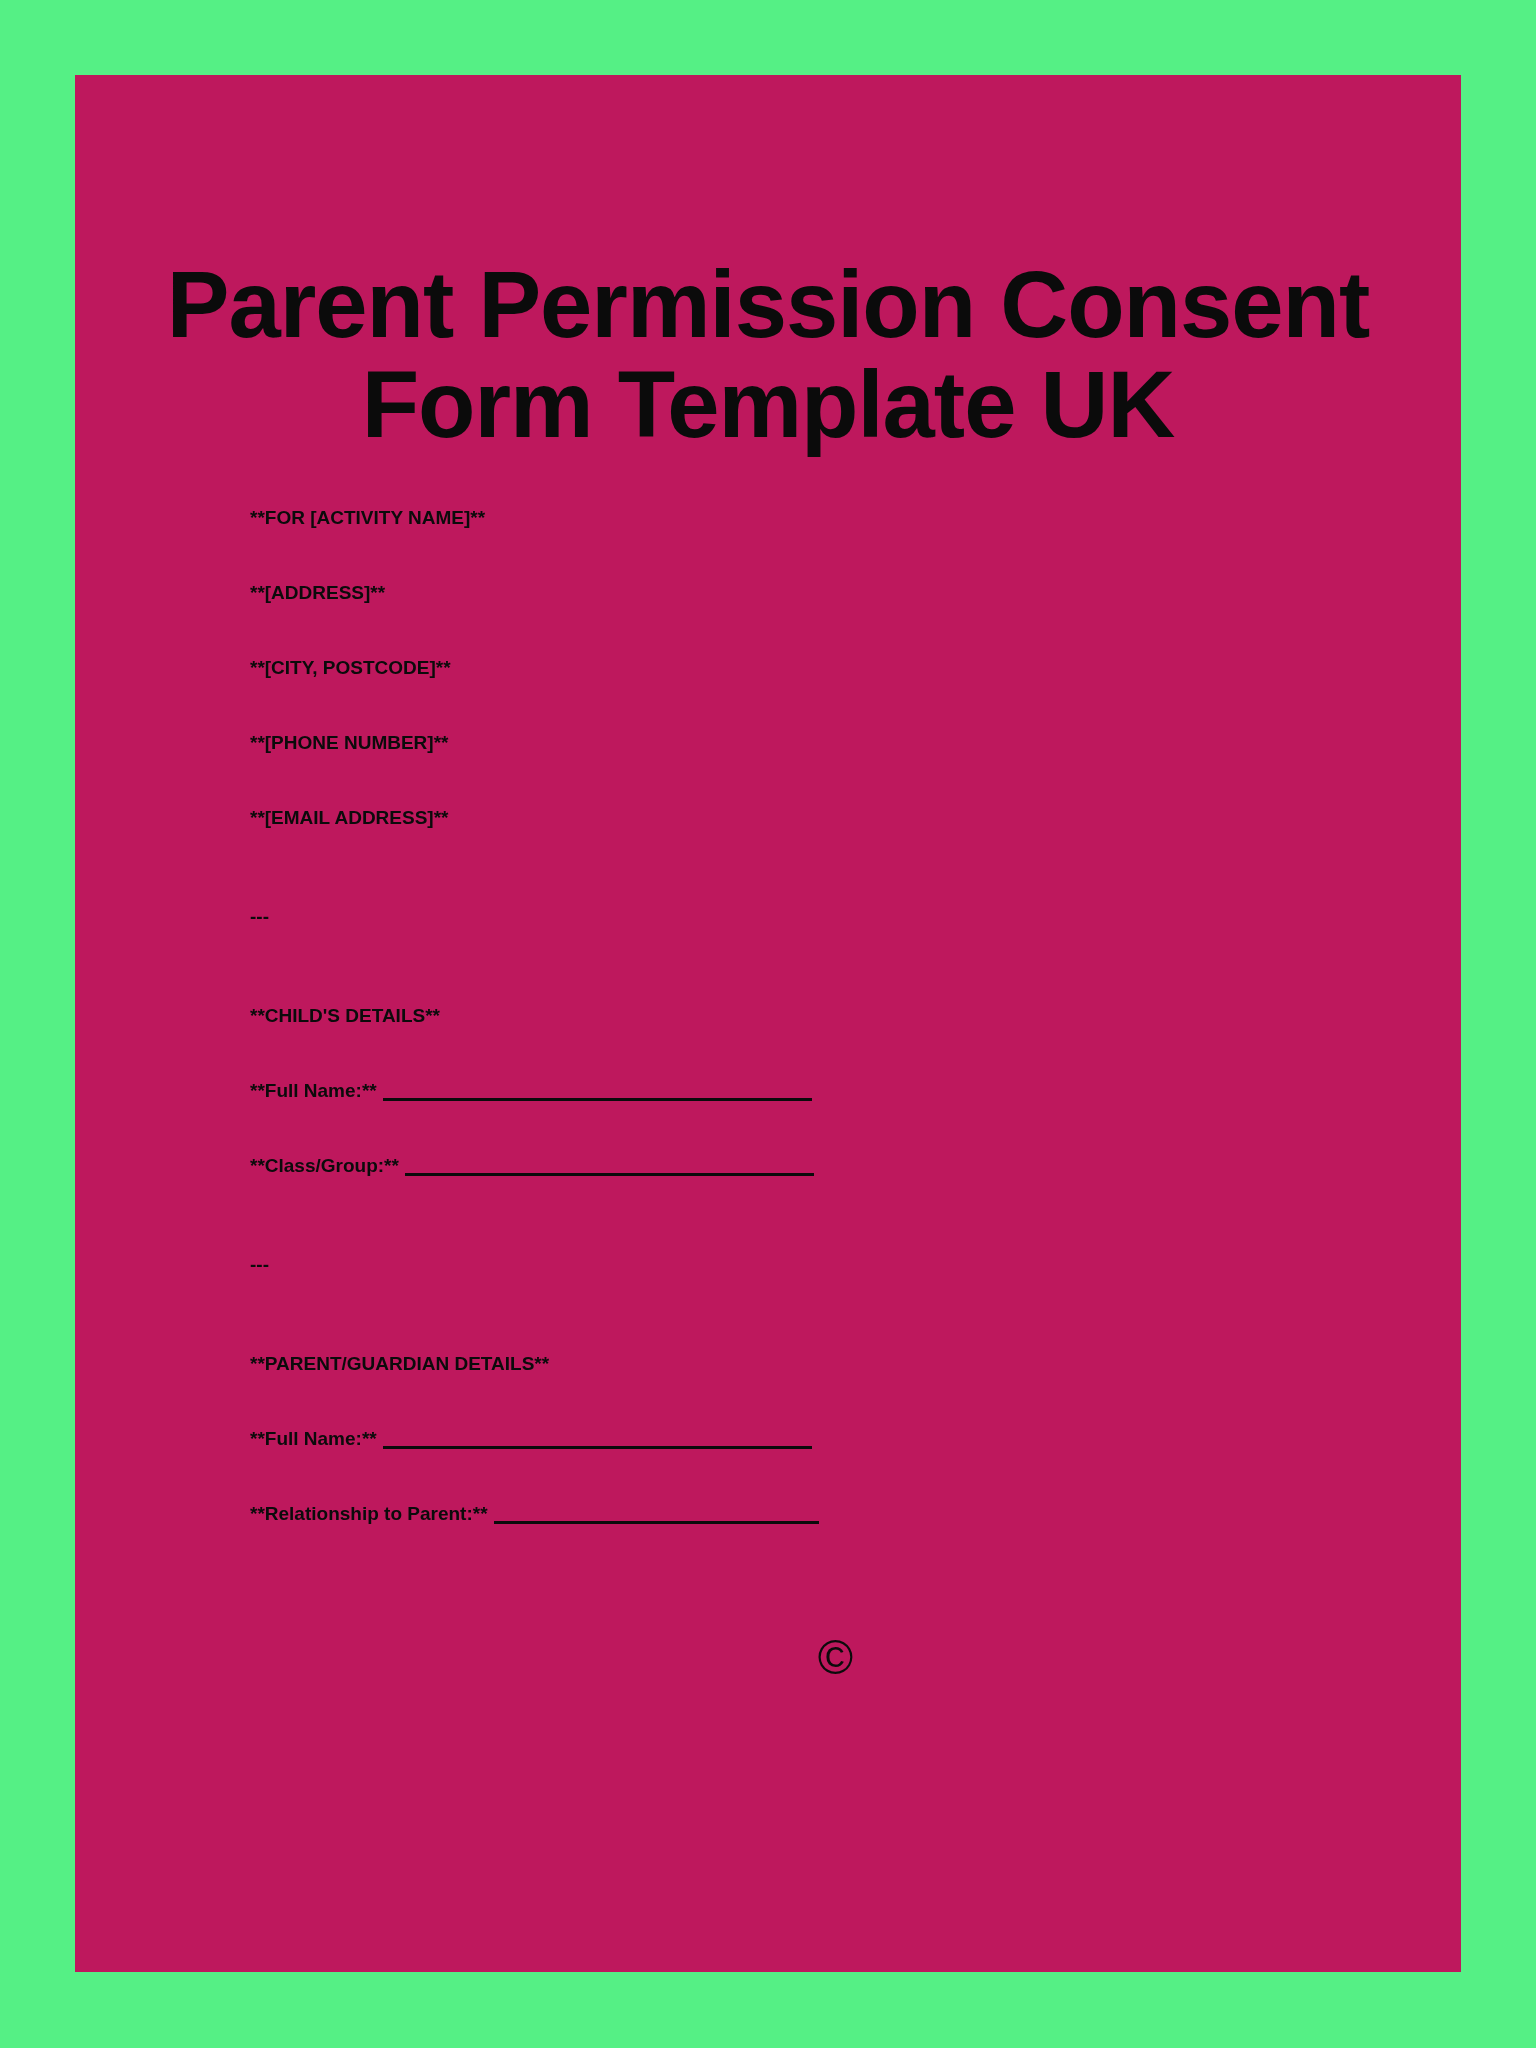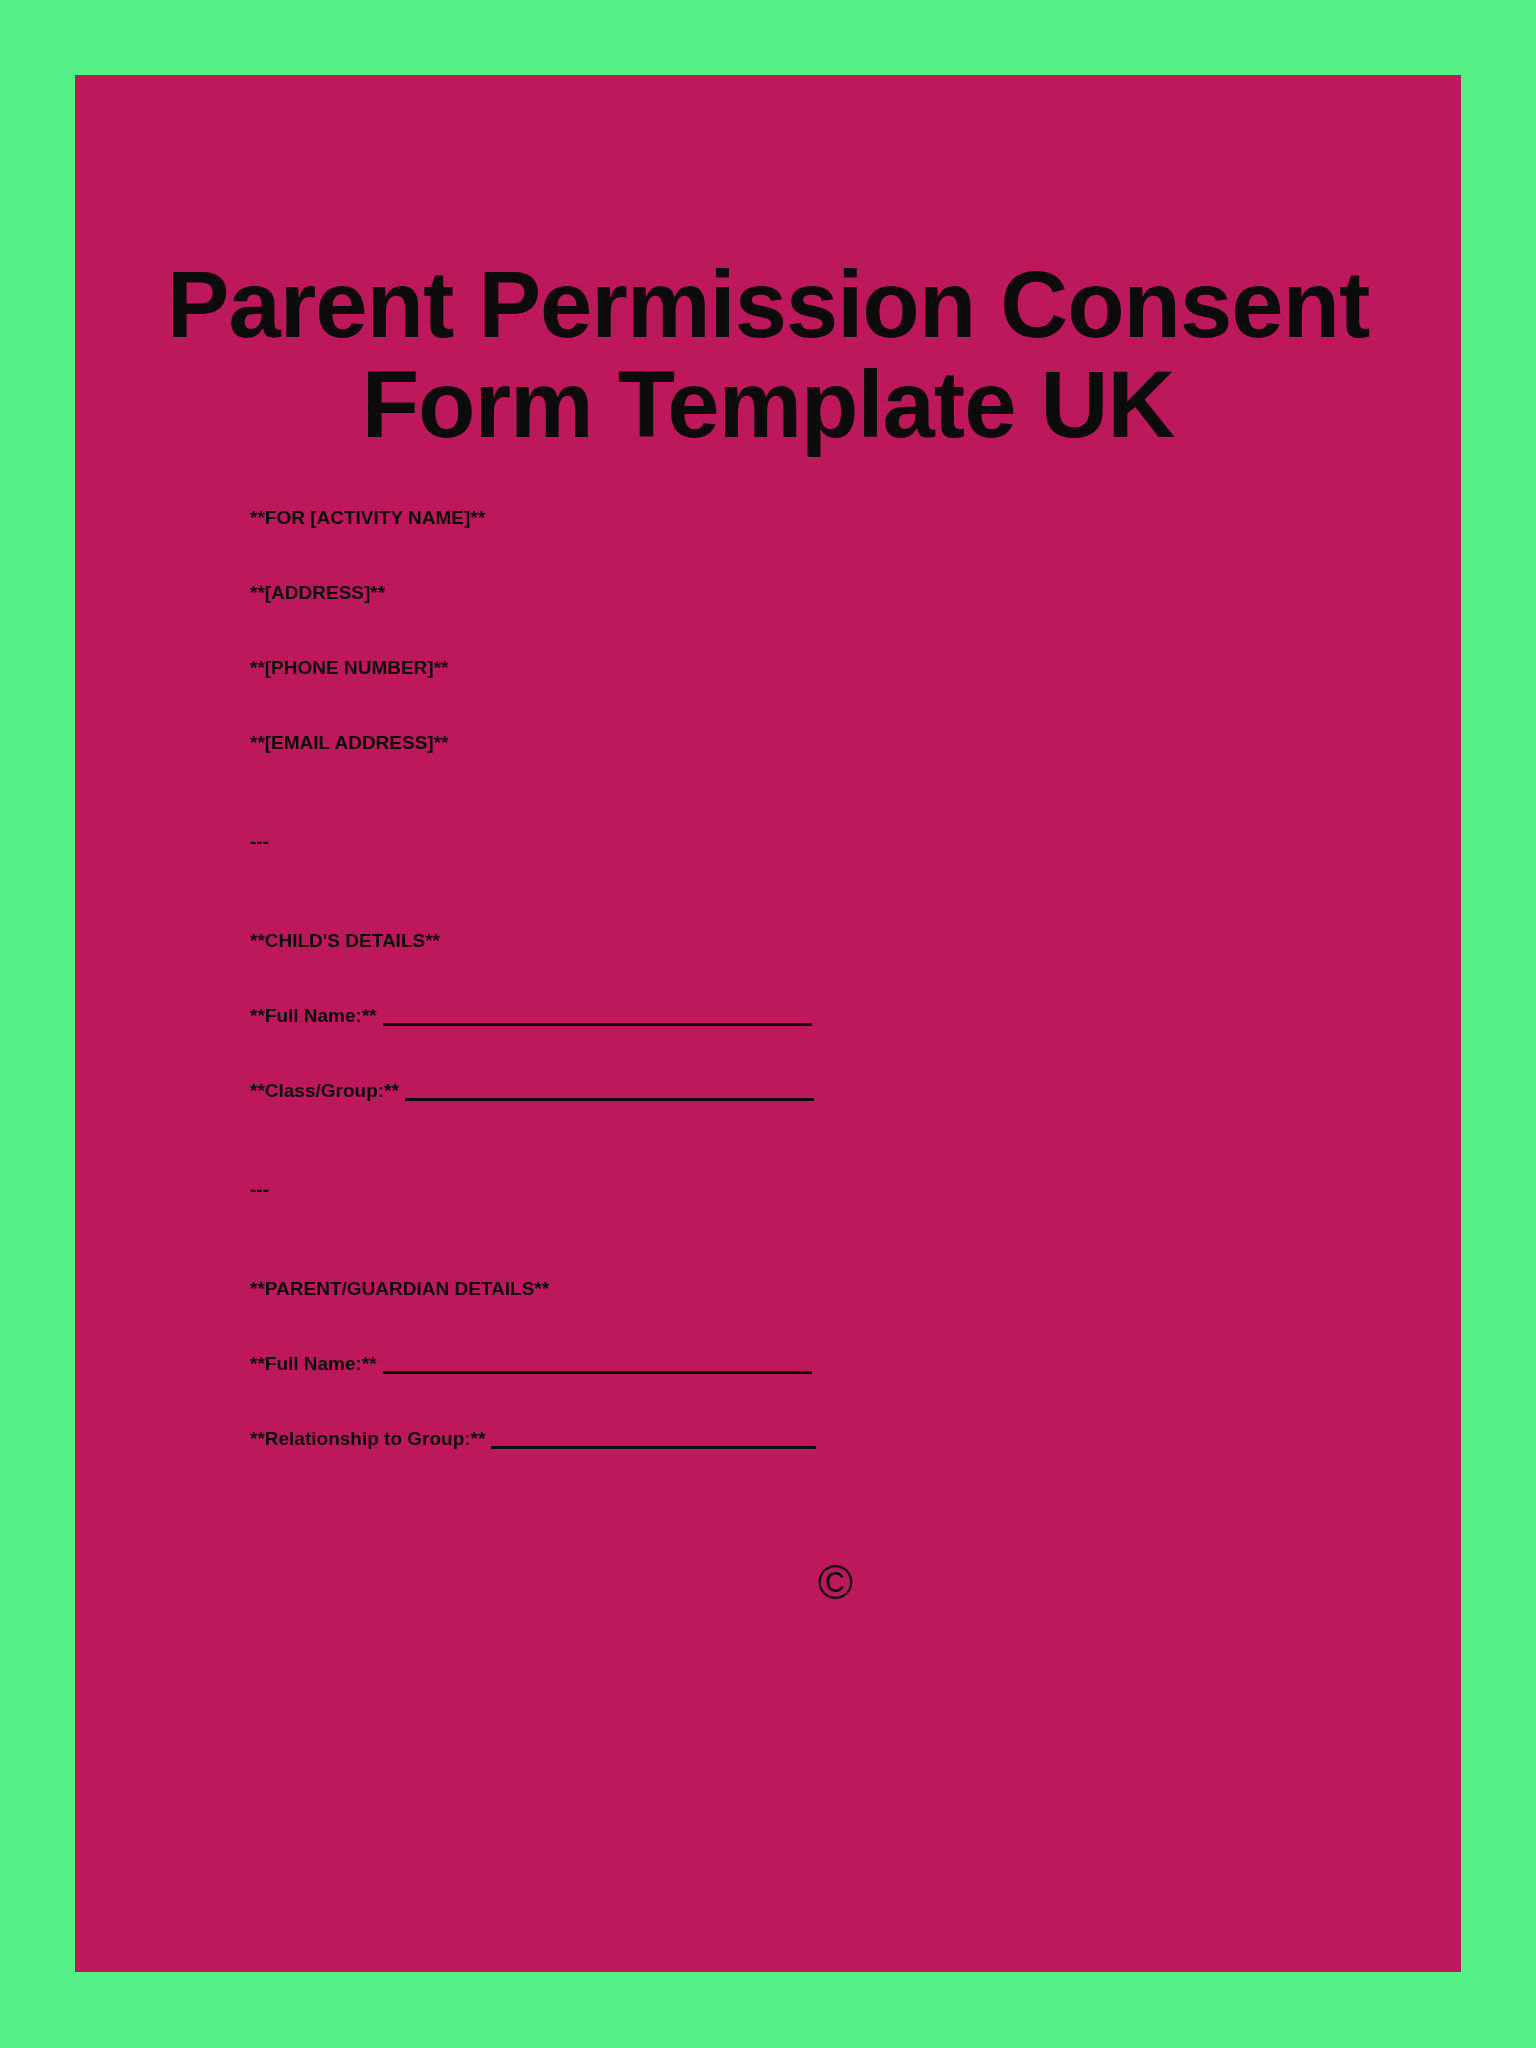--- a/index.html
+++ b/index.html
@@ -63,36 +63,37 @@
 
   <h1 class="doc-title">
     <span>Parent Permission Consent</span>
     <span>Form Template UK</span>
   </h1>
 
   <div class="doc-body">
 
     <p>**FOR [ACTIVITY NAME]**</p>
     <p>**[ADDRESS]**</p>
+    <p>**[CITY, POSTCODE]**</p>
     <p>**[PHONE NUMBER]**</p>
     <p>**[EMAIL ADDRESS]**</p>
 
     <p class="sep">---</p>
 
     <p>**CHILD'S DETAILS**</p>
 
     <p><span>**Full Name:**</span><span class="blank" style="width: 429px;"></span></p>
 
 
     <p><span>**Class/Group:**</span><span class="blank" style="width: 409px;"></span></p>
 
     <p class="sep">---</p>
 
     <p>**PARENT/GUARDIAN DETAILS**</p>
 
     <p><span>**Full Name:**</span><span class="blank" style="width: 429px;"></span></p>
 
-    <p><span>**Relationship to Group:**</span><span class="blank" style="width: 325px;"></span></p>
+    <p><span>**Relationship to Parent:**</span><span class="blank" style="width: 325px;"></span></p>
 
     <div class="footer-mark">©</div>
 
   </div>
 </div>
 
 </body></html>

